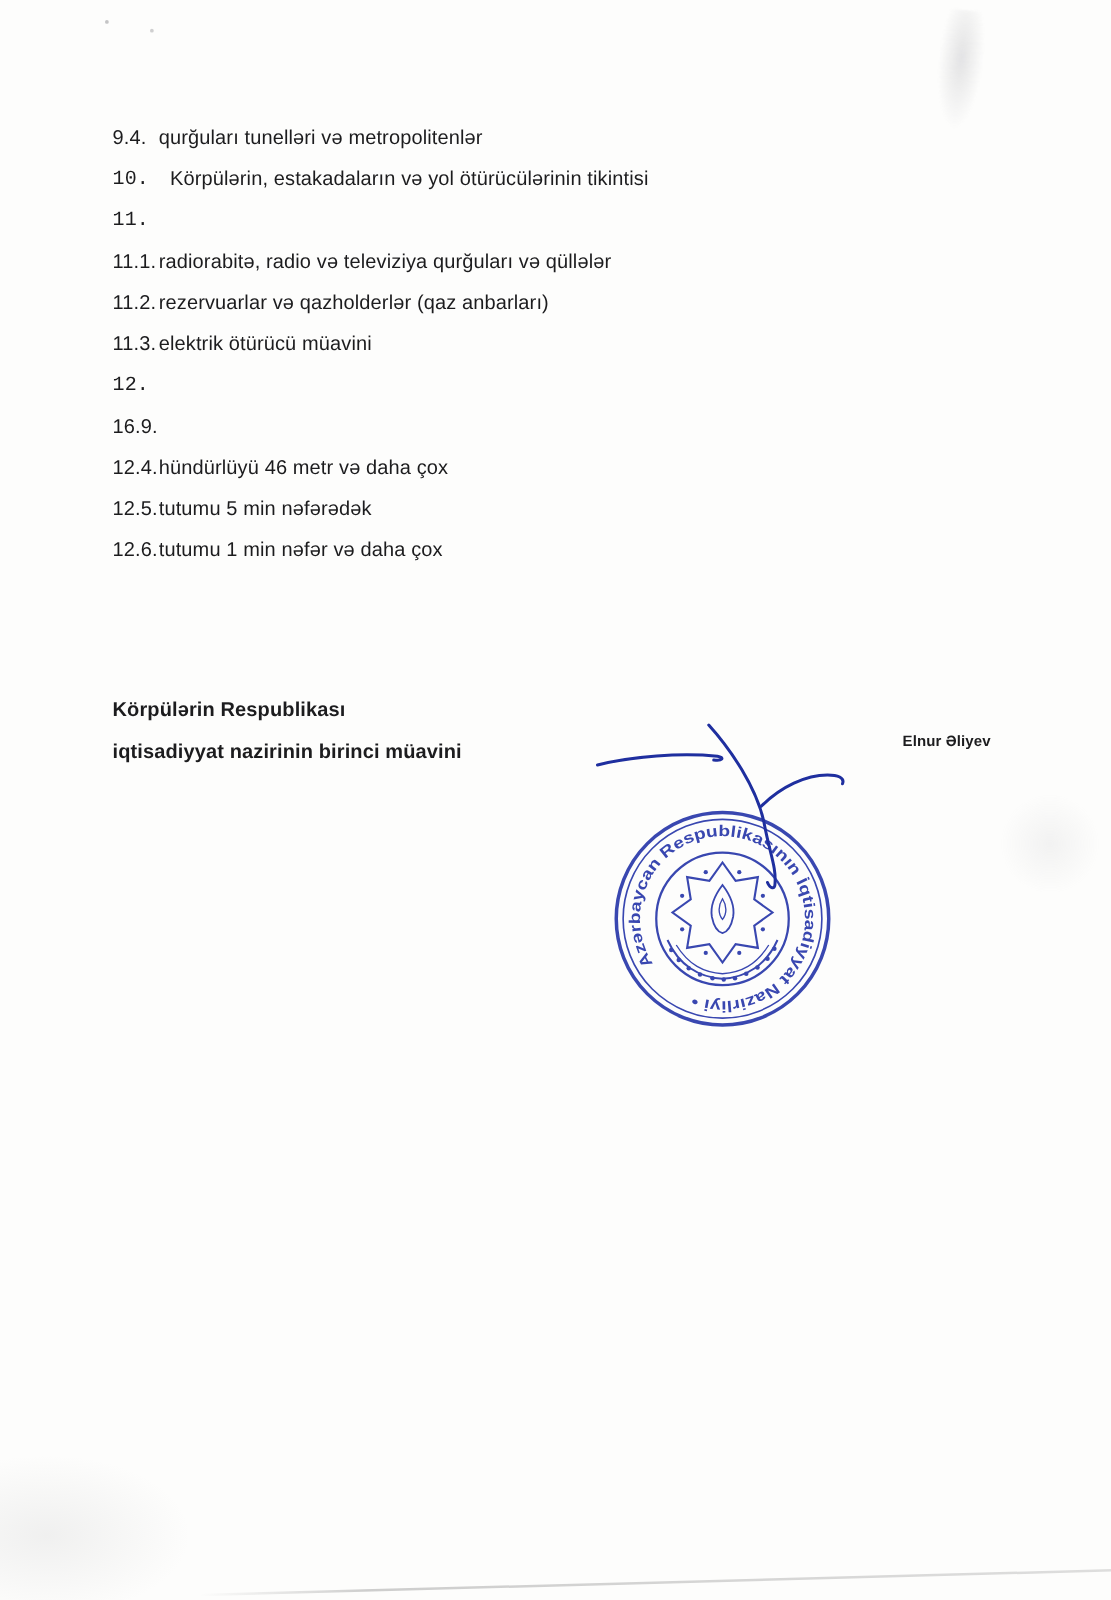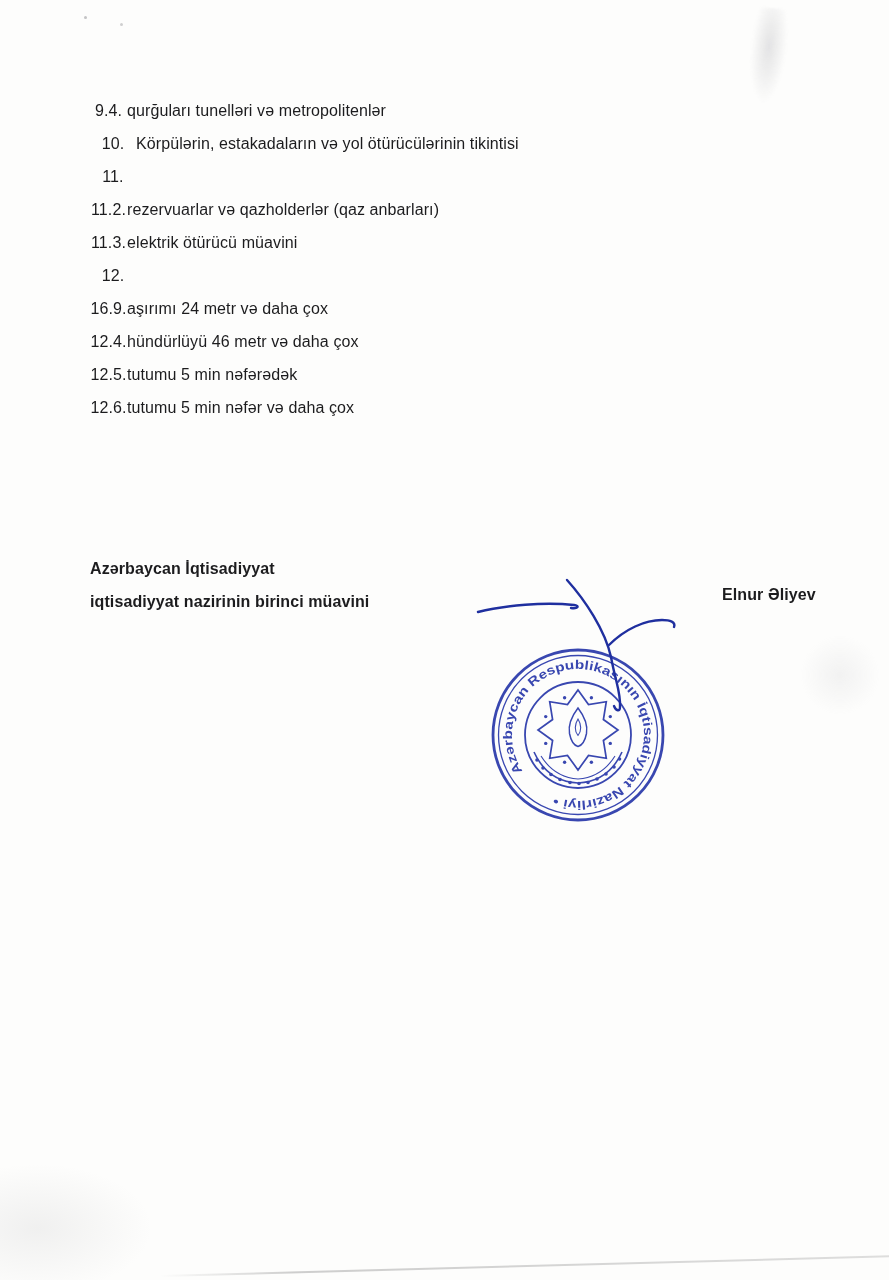--- a/index.html
+++ b/index.html
@@ -5,31 +5,31 @@
   html, body { margin:0; padding:0; background:#ffffff; }
   .page {
     position:relative; width:889px; height:1280px;
     background: var(--page_background, #fdfdfc);
     font-family:"Liberation Sans", sans-serif;
     color: var(--text_color, #1c1c1e);
     overflow:hidden;
   }
   
   .list { position:absolute; left:90px; top:94px; font-size:16px; line-height:33px; }
-  .row { display:flex; white-space:pre-wrap; letter-spacing:0.1px;text-align:center; }
+  .row { display:flex; white-space:pre-wrap; letter-spacing:0.1px; }
   .row .num { min-width:37px; }
-  .row.tabbed .num { min-width:46px; }
+  .row.tabbed .num { min-width:46px;font-family:Liberation Mono, monospace; }
   
   .signoff {
     position:absolute; left:90px; top:552px;
     font-size:16px; font-weight:bold; line-height:33px; letter-spacing:0.1px;
   }
   .signer {
     position:absolute; left:722px; top:586px;
-    font-size:16px; font-weight:bold; letter-spacing:0.1px;
+    font-size:12px; font-weight:bold; letter-spacing:0.1px;
   }
   
   .sig-svg   { position:absolute; left:440px; top:565px; z-index:3; color:var(--signature_ink, #1f2f9f); }
   .stamp-svg { position:absolute; left:483px; top:640px; z-index:2; color:var(--stamp_ink, #2b3aab); opacity:.93; }
   .stamp-ring-text { font-family:"Liberation Sans", sans-serif; }
   
   .smudge-tr {
     position:absolute; left:750px; top:8px; width:36px; height:96px;
     background: radial-gradient(ellipse at 50% 40%, rgba(125,125,133,.20), rgba(125,125,133,0) 70%);
     transform: rotate(6deg); filter: blur(1px);
@@ -59,31 +59,32 @@
   <div class="dot-b"></div>
   <div class="smudge-tr"></div>
   <div class="noise-right"></div>
   <div class="corner-bl"></div>
   <div class="edge-line"></div>
 
   <div class="list">
     <div class="row"><span class="num">9.4.</span><span class="txt">qurğuları tunelləri və metropolitenlər</span></div>
     <div class="row tabbed"><span class="num">10.</span><span class="txt">Körpülərin, estakadaların və yol ötürücülərinin tikintisi</span></div>
     <div class="row tabbed"><span class="num">11.</span></div>
+    <div class="row"><span class="num">11.1.</span><span class="txt">radiorabitə, radio və televiziya qurğuları və qüllələr</span></div>
     <div class="row"><span class="num">11.2.</span><span class="txt">rezervuarlar və qazholderlər (qaz anbarları)</span></div>
     <div class="row"><span class="num">11.3.</span><span class="txt">elektrik ötürücü müavini</span></div>
     <div class="row tabbed"><span class="num">12.</span></div>
-    <div class="row"><span class="num">16.9.</span><span class="txt">aşırımı 24 metr və daha çox</span></div>
+    <div class="row"><span class="num">16.9.</span></div>
     <div class="row"><span class="num">12.4.</span><span class="txt">hündürlüyü 46 metr və daha çox</span></div>
     <div class="row"><span class="num">12.5.</span><span class="txt">tutumu 5 min nəfərədək</span></div>
-    <div class="row"><span class="num">12.6.</span><span class="txt">tutumu 5 min nəfər və daha çox</span></div>
+    <div class="row"><span class="num">12.6.</span><span class="txt">tutumu 1 min nəfər və daha çox</span></div>
   </div>
 
   <div class="signoff">
-    <div>Azərbaycan İqtisadiyyat</div>
+    <div>Körpülərin Respublikası</div>
     <div>iqtisadiyyat nazirinin birinci müavini</div>
   </div>
   <div class="signer">Elnur Əliyev</div>
 
   <svg class="sig-svg" width="260" height="160" viewBox="0 0 260 160">
     <g fill="none" stroke="currentColor" stroke-width="2.4" stroke-linecap="round">
       <path d="M 38 47 C 65 40 105 37 134 40 C 140 41 138 44 131 43"></path>
       <path d="M 127 15 C 145 35 165 65 171 92 C 176 119 181 128 180 142 C 180 147 176 146 174 141"></path>
       <path d="M 169 80 C 185 64 205 55 222 55 C 230 55 236 57 234 62"></path>
     </g>

